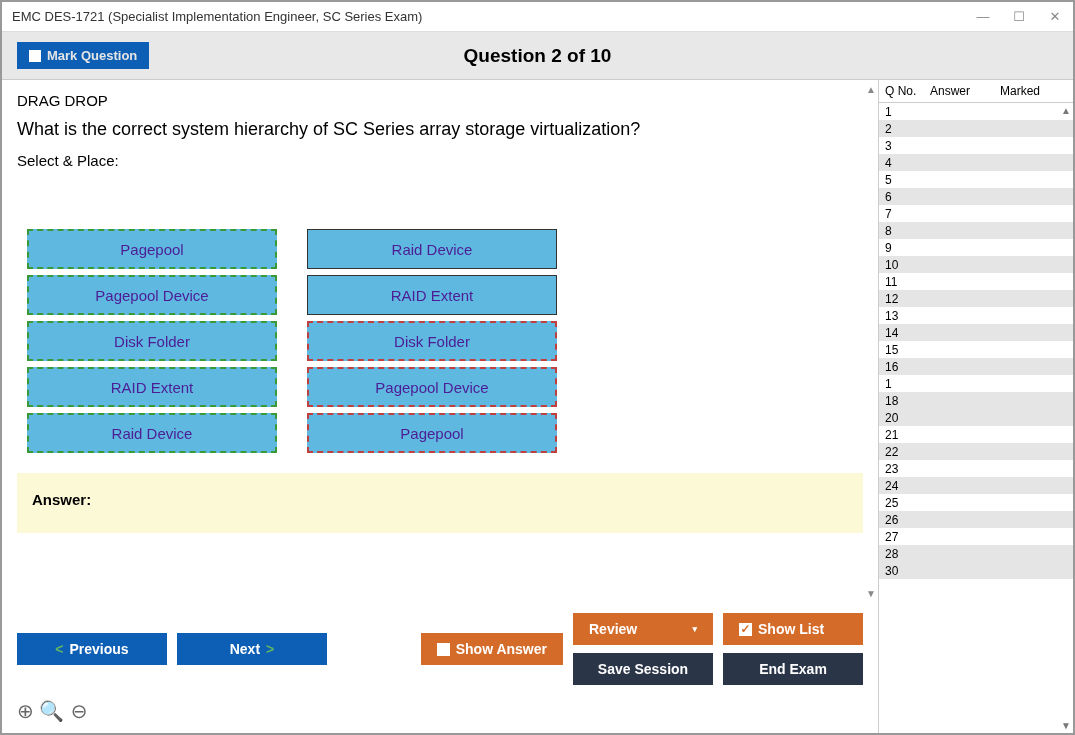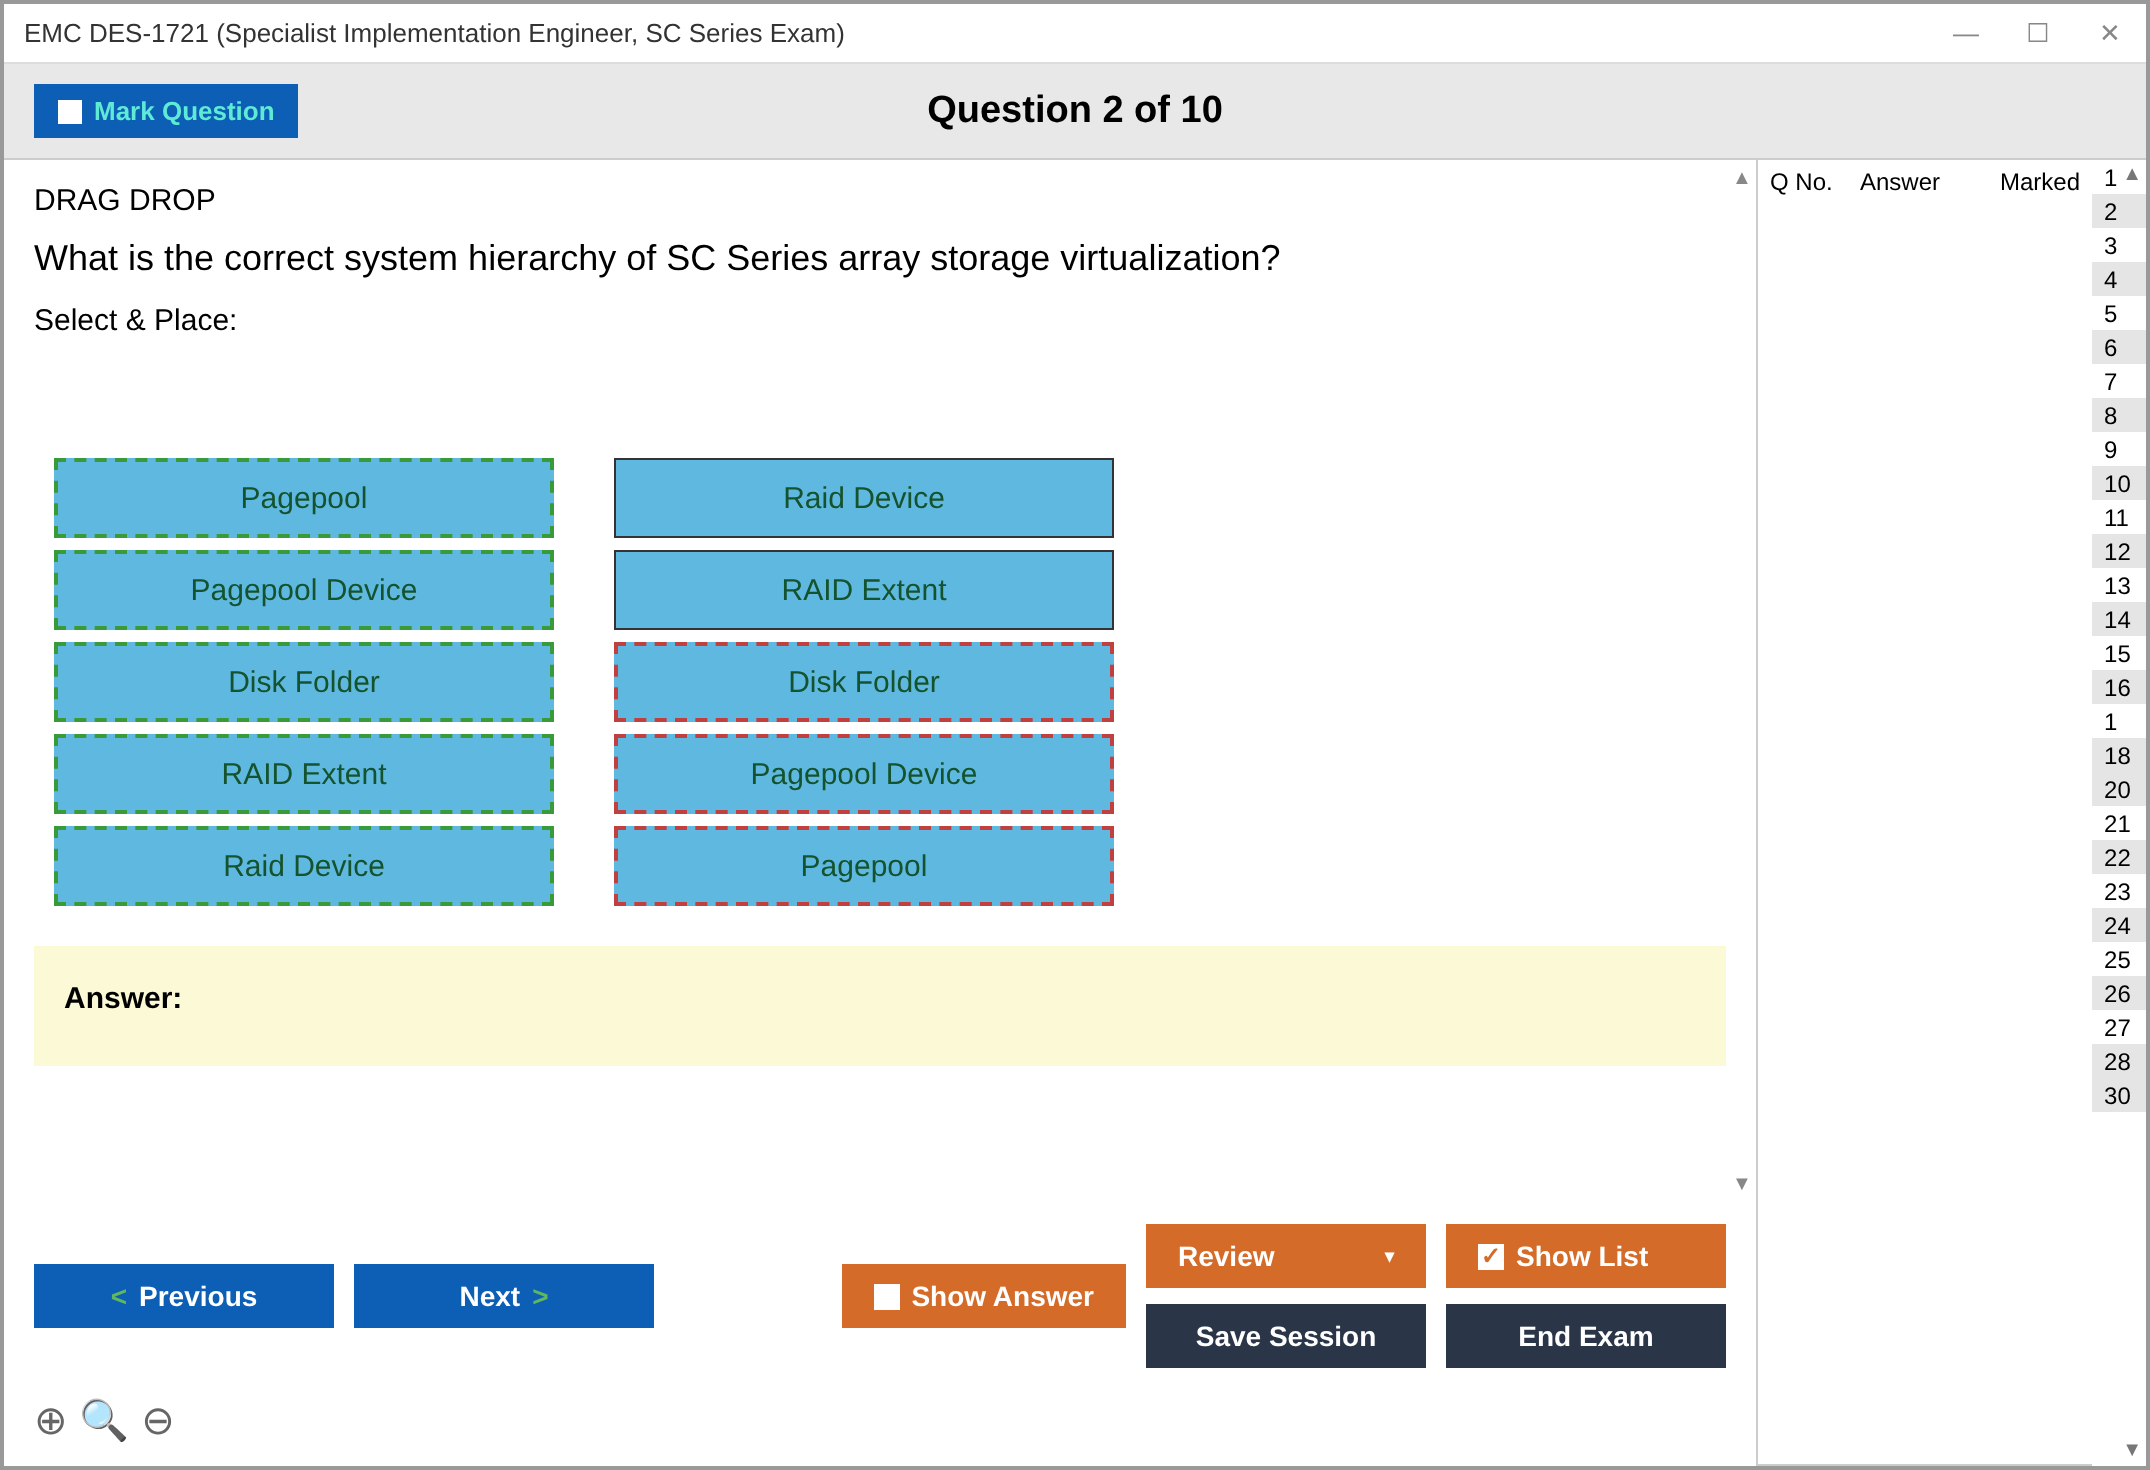--- a/index.html
+++ b/index.html
@@ -3,38 +3,38 @@
 <meta charset="utf-8">
 <style>
 * { box-sizing: border-box; margin: 0; padding: 0; }
 body { font-family: Arial, sans-serif; font-size: 13px; background: #fff; }
 .window { width: 1075px; height: 735px; border: 2px solid #999; position: relative; display: flex; flex-direction: column; }
 .titlebar { height: 30px; display: flex; align-items: center; padding: 0 10px; background: #fff; border-bottom: 1px solid #ddd; }
 .titlebar-text { flex: 1; font-size: 13px; color: #333; }
 .win-controls { display: flex; gap: 20px; color: #888; }
 .win-btn { width: 16px; height: 16px; display: flex; align-items: center; justify-content: center; cursor: pointer; }
 .header-bar { background: #e8e8e8; border-bottom: 1px solid #ccc; padding: 8px 15px; display: flex; align-items: center; position: relative; height: 48px;}
-.mark-btn { background: #0d5fb5; color: #5eead4; border: none; padding: 6px 12px; font-weight: bold; display: flex; align-items: center; gap: 6px; cursor: pointer; font-size: 13px;}
+.mark-btn { background: #0d5fb5; color: #e5e5e5; border: none; padding: 6px 12px; font-weight: bold; display: flex; align-items: center; gap: 6px; cursor: pointer; font-size: 13px;}
 .mark-box { width: 12px; height: 12px; background: #fff; display: inline-block; }
 .question-num { position: absolute; left: 50%; transform: translateX(-50%); font-size: 19px; font-weight: bold; color: #000; }
 .main-area { flex: 1; display: flex; overflow: hidden; }
 .content { flex: 1; position: relative; display: flex; flex-direction: column; }
 .content-scroll { flex:1; padding: 12px 15px; position: relative; overflow-y: auto;}
 .scroll-ind { position:absolute; right:2px; width:10px; text-align:center; color:#888; font-size:10px;}
 .q-type { font-size: 15px; margin-bottom: 10px; color:#000;}
 .q-text { font-size: 18px; margin-bottom: 12px; color:#000;}
 .q-instr { font-size: 15px; margin-bottom: 30px; color:#000;}
 .drag-area { display: flex; gap: 30px; margin-left: 10px; margin-top:60px;}
 .drag-col { display: flex; flex-direction: column; gap: 6px; }
-.drag-item { width: 250px; height: 40px; background: #5fb8e0; display: flex; align-items: center; justify-content: center; font-size: 15px; color: #14532d; cursor: move; }
+.drag-item { width: 250px; height: 40px; background: #5fb8e0; display: flex; align-items: center; justify-content: center; font-size: 15px; color: #4c1d95; cursor: move; }
 .green-dash { border: 2px dashed #3a9a3a; }
 .red-dash { border: 2px dashed #c04040; }
 .solid-border { border: 1px solid #333; }
 .answer-box { background: #fcf9d6; padding: 18px 15px 25px 15px; margin: 20px 0 10px 0; font-weight: bold; font-size:15px;}
-.side-panel { width: 195px; border-left: 1px solid #ccc; display: flex; flex-direction: row; }
+.side-panel { width: 195px; border-left: 1px solid #ccc; display: flex; flex-direction: column; }
 .side-header { display: flex; border-bottom: 1px solid #ccc; font-size: 12px; background:#fff;}
 .side-header > div { padding: 4px 6px; }
 .sh-qno { width: 45px; }
 .sh-ans { width: 70px; }
 .sh-mark { flex: 1; }
 .side-list { flex: 1; overflow-y: auto; font-size: 12px; position:relative;}
 .side-row { display: flex; height: 17px; align-items: center; padding-left: 6px; cursor:pointer;}
 .side-row.even { background: #e5e5e5; }
 .side-row > div:first-child { width: 40px; }
 .footer { padding: 10px 15px; display: flex; align-items: center; gap: 10px; }

